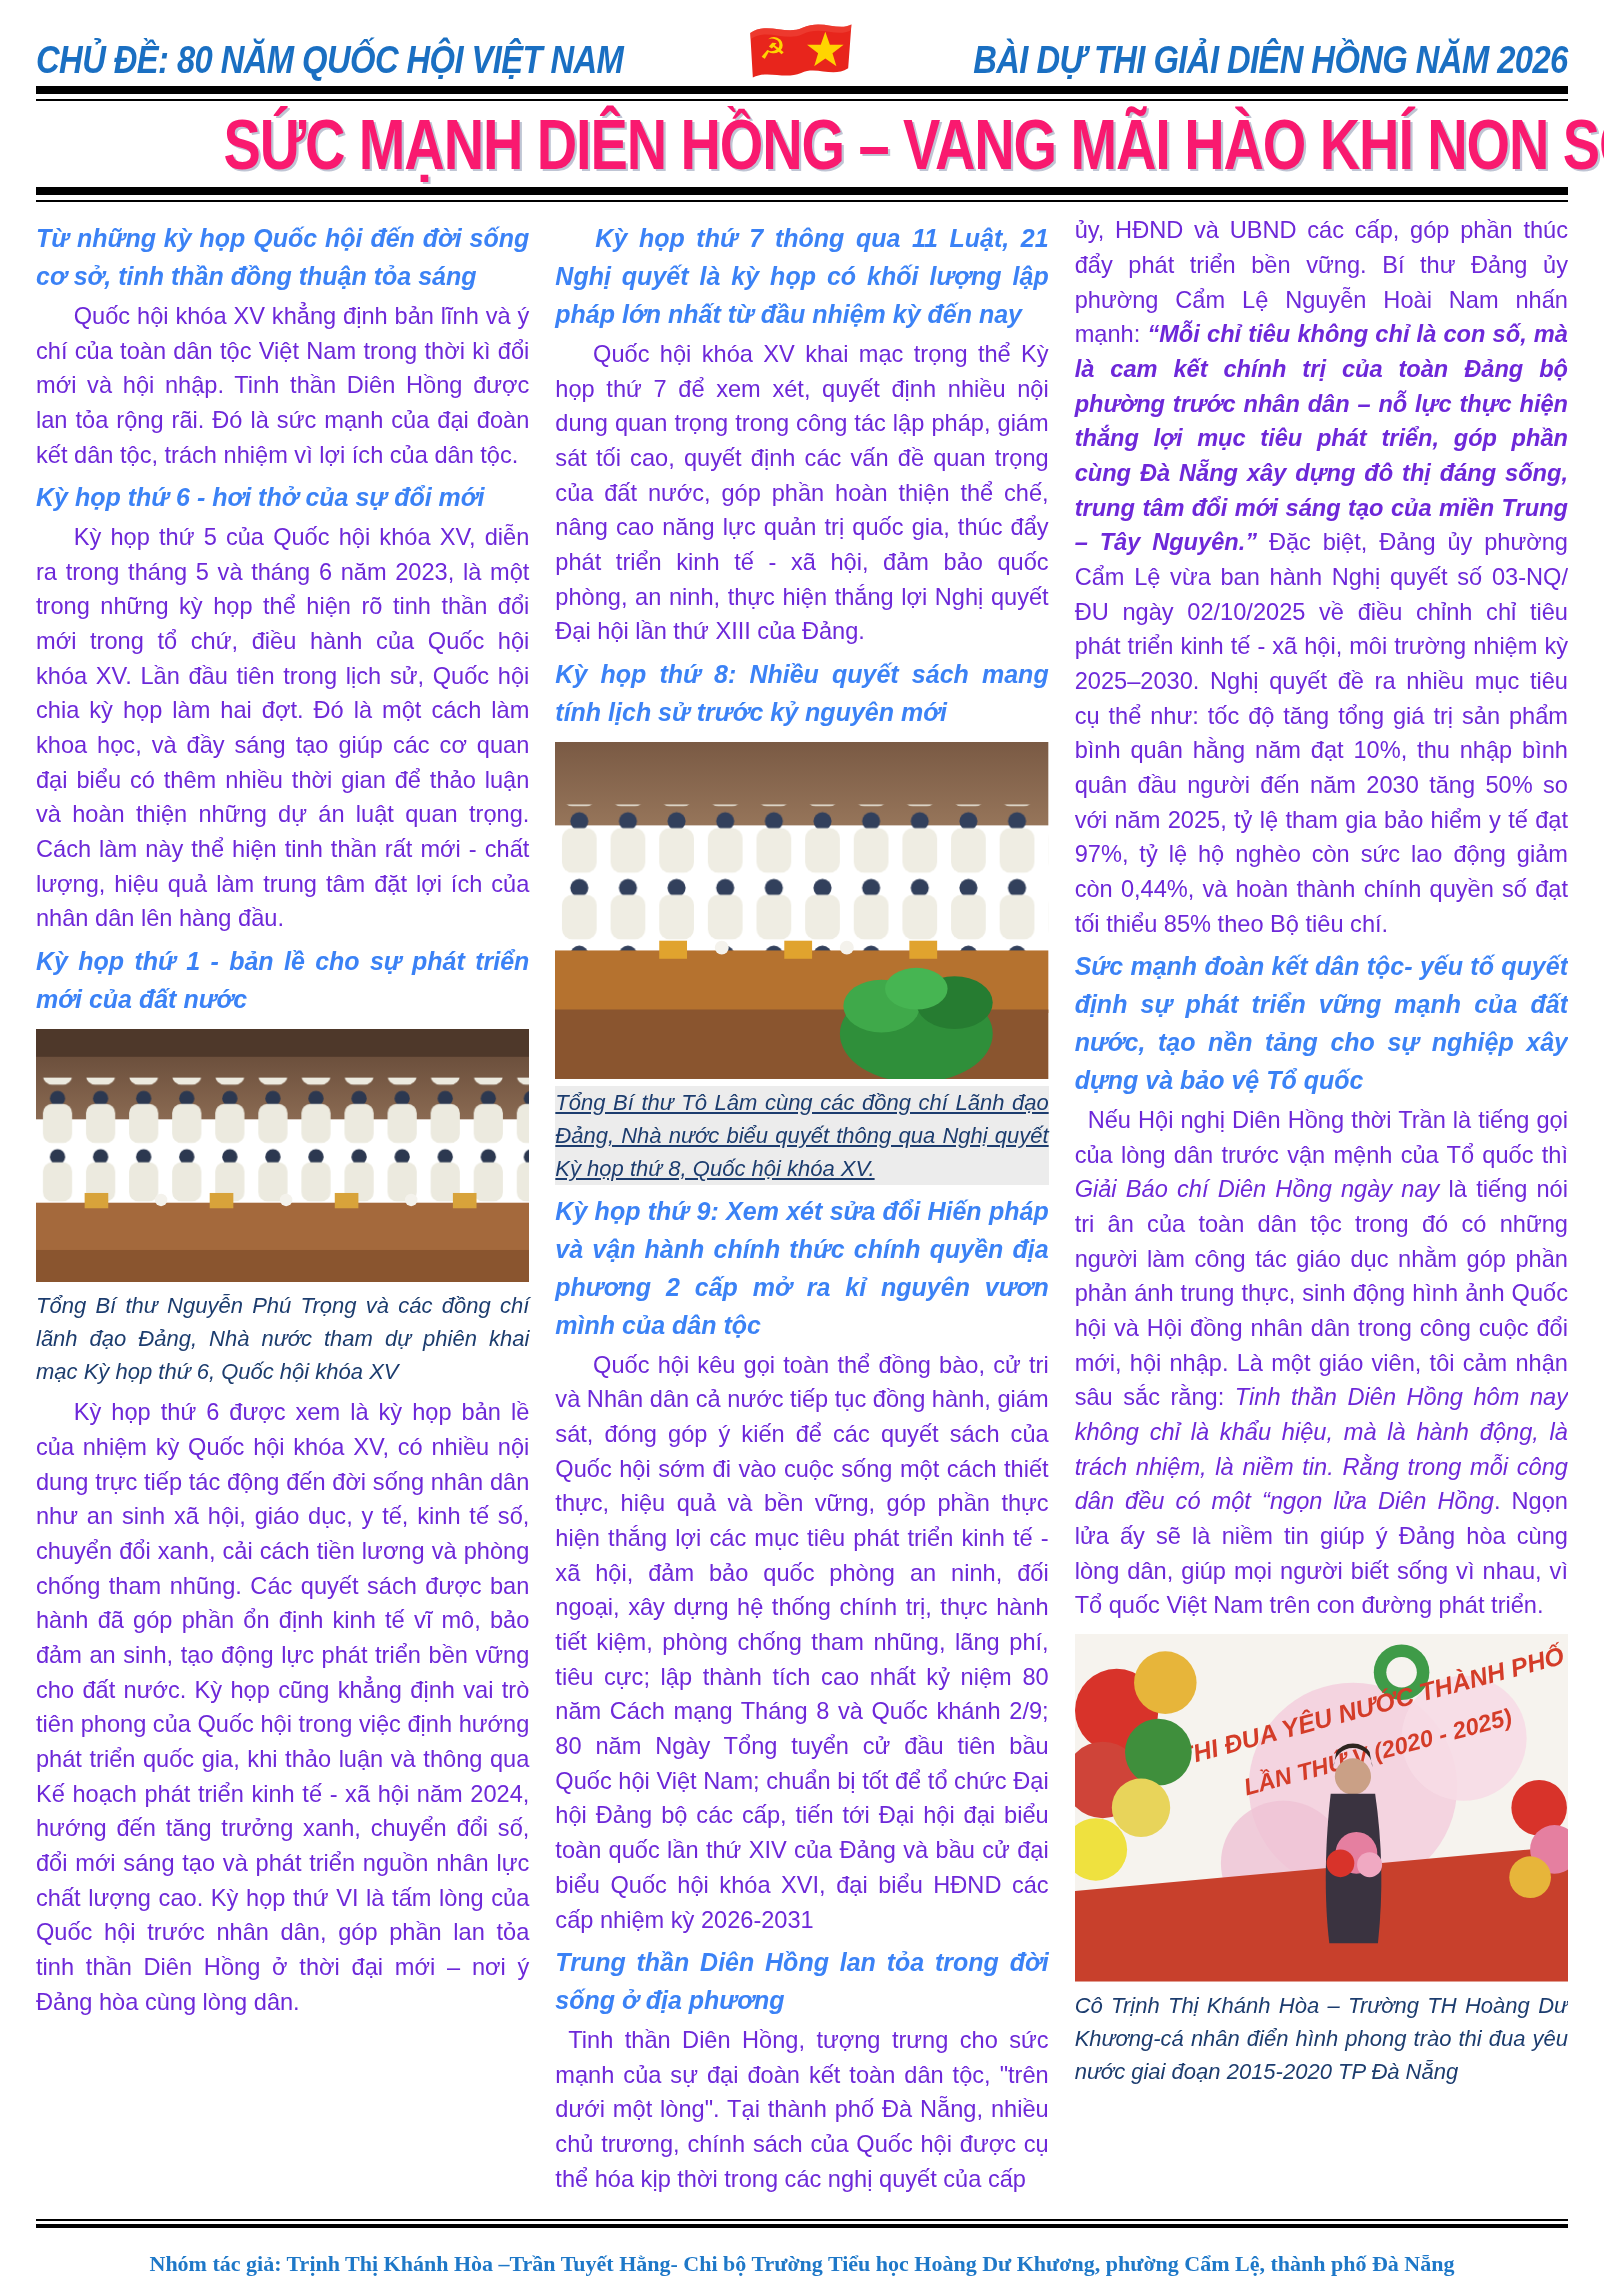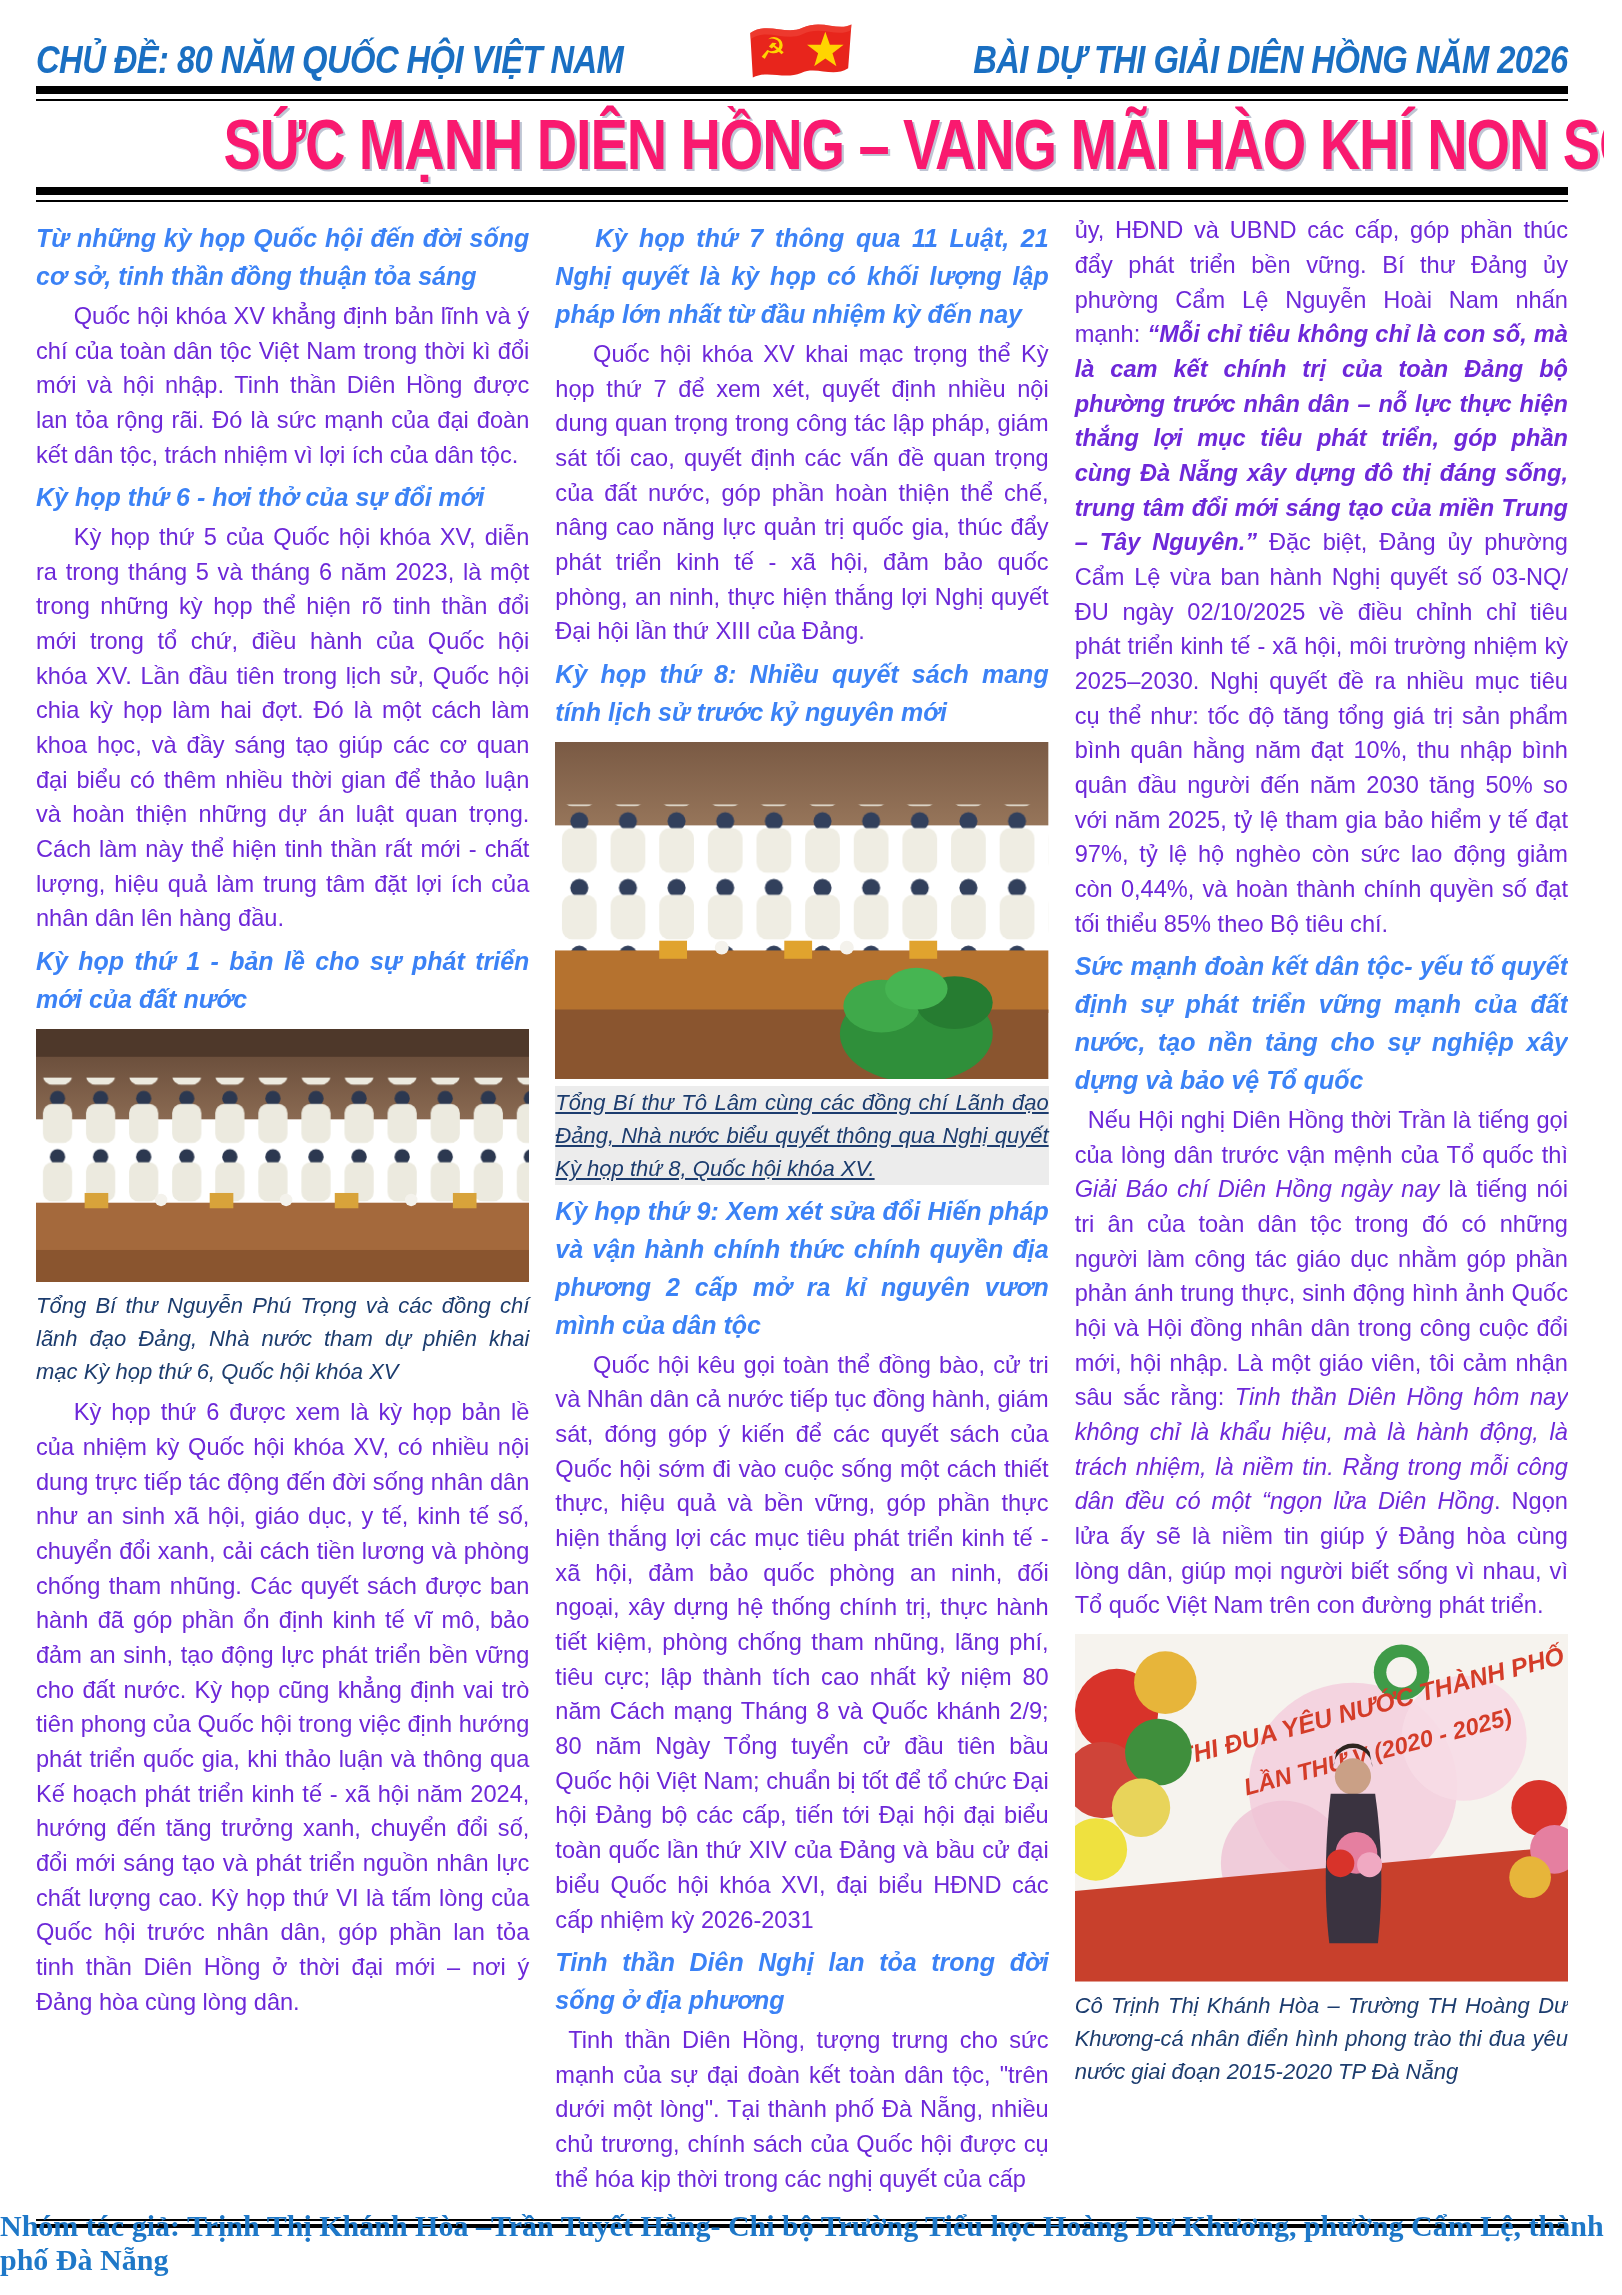--- a/index.html
+++ b/index.html
@@ -53,23 +53,23 @@
     color:#1c3c6e;font-style:italic;font-size:22px;line-height:1.5;
     text-align:justify;margin:1.4px 0 7px 0;
   }
   .caption.shaded{background:#ececec;text-decoration:underline;}
   
   .footer-rule{
     position:absolute;left:36px;right:36px;bottom:67px;
     border-top:2.8px solid #000;border-bottom:4.9px solid #000;height:3.5px;
   }
   .footer{
-    position:absolute;left:0;right:0;bottom:18px;
+    position:absolute;left:0;right:0;bottom:18px;text-align:center;
     font-family:"Liberation Serif", serif;font-weight:bold;
-    color:#1e78c8;font-size:30px;
+    color:#1e78c8;font-size:22px;
   }
 </style>
 </head>
 <body>
 
 <div class="page">
 
   <div class="header-row">
     <span class="hdr-left">
       <span class="hdr-text">CHỦ ĐỀ: 80 NĂM QUỐC HỘI VIỆT NAM</span>
@@ -160,21 +160,21 @@
           <ellipse cx="520" cy="420" rx="110" ry="70" fill="#2f8f3a"></ellipse>
           <ellipse cx="470" cy="380" rx="55" ry="38" fill="#3fa94a"></ellipse>
           <ellipse cx="575" cy="375" rx="55" ry="38" fill="#267c31"></ellipse>
           <ellipse cx="520" cy="355" rx="45" ry="30" fill="#46b552"></ellipse>
         </g>
       </svg>
 
       <p class="caption shaded">Tổng Bí thư Tô Lâm cùng các đồng chí Lãnh đạo Đảng,  Nhà nước biểu quyết thông qua Nghị quyết Kỳ họp thứ 8, Quốc hội khóa XV.</p>
       <p class="h">Kỳ họp thứ 9: Xem xét sửa đổi Hiến pháp và vận hành chính thức chính quyền địa phương 2 cấp mở ra kỉ nguyên vươn mình của dân tộc</p>
       <p class="p ind">Quốc hội kêu gọi toàn thể đồng bào, cử tri và Nhân dân cả nước tiếp tục đồng hành, giám sát, đóng góp ý kiến để các quyết sách của Quốc hội sớm đi vào cuộc sống một cách thiết thực, hiệu quả và bền vững, góp phần thực hiện thắng lợi các mục tiêu phát triển kinh tế - xã hội, đảm bảo quốc phòng an ninh, đối ngoại, xây dựng hệ thống chính trị, thực hành tiết kiệm, phòng chống tham nhũng, lãng phí, tiêu cực; lập thành tích cao nhất kỷ niệm 80 năm Cách mạng Tháng 8 và Quốc khánh 2/9; 80 năm Ngày Tổng tuyển cử đầu tiên bầu Quốc hội Việt Nam; chuẩn bị tốt để tổ chức Đại hội Đảng bộ các cấp, tiến tới Đại hội đại biểu toàn quốc lần thứ XIV của Đảng và bầu cử đại biểu Quốc hội khóa XVI, đại biểu HĐND các cấp nhiệm kỳ 2026-2031</p>
-      <p class="h">Tinh thần Diên Nghị lan tỏa trong đời sống ở địa phương</p>
+      <p class="h">Trung thần Diên Hồng lan tỏa trong đời sống ở địa phương</p>
       <p class="p ind-sm">Tinh thần Diên Hồng, tượng trưng cho sức mạnh của sự đại đoàn kết toàn dân tộc, "trên dưới một lòng". Tại thành phố Đà Nẵng, nhiều chủ trương, chính sách của Quốc hội được cụ thể hóa kịp thời trong các nghị quyết của cấp</p>
     </div>
 
     <div class="col">
       <p class="p"><span>ủy, HĐND và UBND các cấp, góp phần thúc đẩy phát triển bền vững. Bí thư Đảng ủy phường Cẩm Lệ Nguyễn Hoài Nam nhấn mạnh: </span><span class="run-bi">“Mỗi chỉ tiêu không chỉ là con số, mà là cam kết chính trị của toàn Đảng bộ phường trước nhân dân – nỗ lực thực hiện thắng lợi mục tiêu phát triển, góp phần cùng Đà Nẵng xây dựng đô thị đáng sống, trung tâm đổi mới sáng tạo   của miền Trung – Tây Nguyên.”</span><span> Đặc biệt, Đảng ủy phường Cẩm Lệ vừa ban hành Nghị quyết số 03-NQ/ĐU ngày 02/10/2025 về điều chỉnh chỉ tiêu phát triển kinh tế - xã hội, môi trường nhiệm kỳ 2025–2030. Nghị quyết đề ra nhiều mục tiêu cụ thể như: tốc độ  tăng tổng giá trị sản phẩm bình quân hằng năm  đạt 10%, thu nhập bình quân đầu người đến năm 2030 tăng 50% so với năm 2025, tỷ lệ tham gia bảo hiểm y tế đạt 97%, tỷ lệ hộ nghèo còn sức lao động giảm còn 0,44%, và hoàn thành chính quyền số đạt tối thiểu 85% theo Bộ tiêu chí.</span></p>
       <p class="h">Sức mạnh đoàn kết dân tộc- yếu tố quyết định sự phát triển  vững mạnh của đất nước, tạo nền tảng cho sự nghiệp xây dựng và bảo vệ Tổ quốc</p>
       <p class="p ind-sm"><span>Nếu Hội nghị Diên Hồng thời Trần là tiếng gọi của lòng dân trước vận mệnh của Tổ quốc thì </span><span class="run-i">Giải Báo chí Diên Hồng ngày nay</span><span> là tiếng nói tri ân của toàn dân tộc trong đó có những người làm công tác giáo dục nhằm góp phần phản ánh trung thực, sinh động hình ảnh Quốc hội và Hội đồng nhân dân trong công cuộc đổi mới, hội nhập. Là một giáo viên, tôi cảm nhận sâu sắc rằng: </span><span class="run-i">Tinh thần Diên Hồng hôm nay không chỉ là khẩu hiệu, mà là hành động, là trách nhiệm, là niềm tin. Rằng trong mỗi công dân đều có một “ngọn lửa Diên Hồng</span><span>. Ngọn lửa ấy sẽ là niềm tin giúp ý Đảng hòa cùng lòng dân, giúp mọi  người biết sống vì nhau, vì Tổ quốc Việt Nam trên con đường phát triển.</span></p>
 
       <svg class="photo" viewBox="0 0 710 500" preserveAspectRatio="none">
         <rect width="710" height="500" fill="#f6f3ee"></rect>

